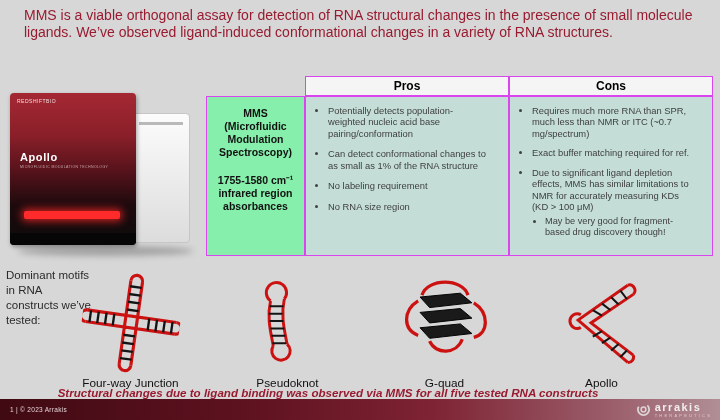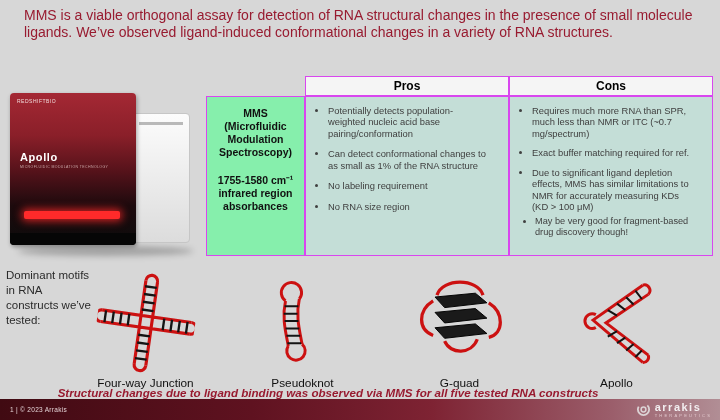--- a/index.html
+++ b/index.html
@@ -37,26 +37,26 @@
   .corner { border:none; background:transparent; }
   .hdr { background:#f5f5f5; font-weight:bold; font-size:12px; display:flex;
          align-items:center; justify-content:center; }
   .label-cell { background:#86efac; text-align:center; font-weight:bold; font-size:10.5px;
                 padding:10px 4px; line-height:1.25; color:#111; }
   .label-cell .detail { margin-top:14px; }
   .body-cell { background:#C4DED7; padding:8px 20px 4px 6px; color:#404040; }
   ul.bullets { list-style:disc; margin-left:16px; font-size:9.4px; line-height:1.22; }
   ul.bullets > li { margin-bottom:9px; }
   .cons ul.bullets > li { margin-bottom:8px; }
-  ul.sub-bullets { list-style:disc; margin-left:3px; margin-top:3px; font-size:9.2px; }
+  ul.sub-bullets { list-style:disc; margin-left:13px; margin-top:3px; font-size:9.2px; }
 
   
   .motifs-intro { position:absolute; left:6px; top:268px; width:86px; font-size:11.5px;
                   line-height:1.3; color:#2b2b2b; }
-  .motif-row { position:absolute; left:75px; top:258px; width:612px; height:132px;
+  .motif-row { position:absolute; left:60px; top:258px; width:612px; height:132px;
                display:flex;gap:16px; }
   .motif { flex:1 1 0; display:flex; flex-direction:column; align-items:center; justify-content:flex-end; }
   .motif svg { display:block; }
   .motif-label { font-size:11.8px; color:#111; margin-top:2px; }
 
   
   .conclusion { position:absolute; left:0; top:386px; width:656px; text-align:center;
                 color:#981B30; font-weight:bold; font-style:italic; font-size:11.6px; }
 
   

